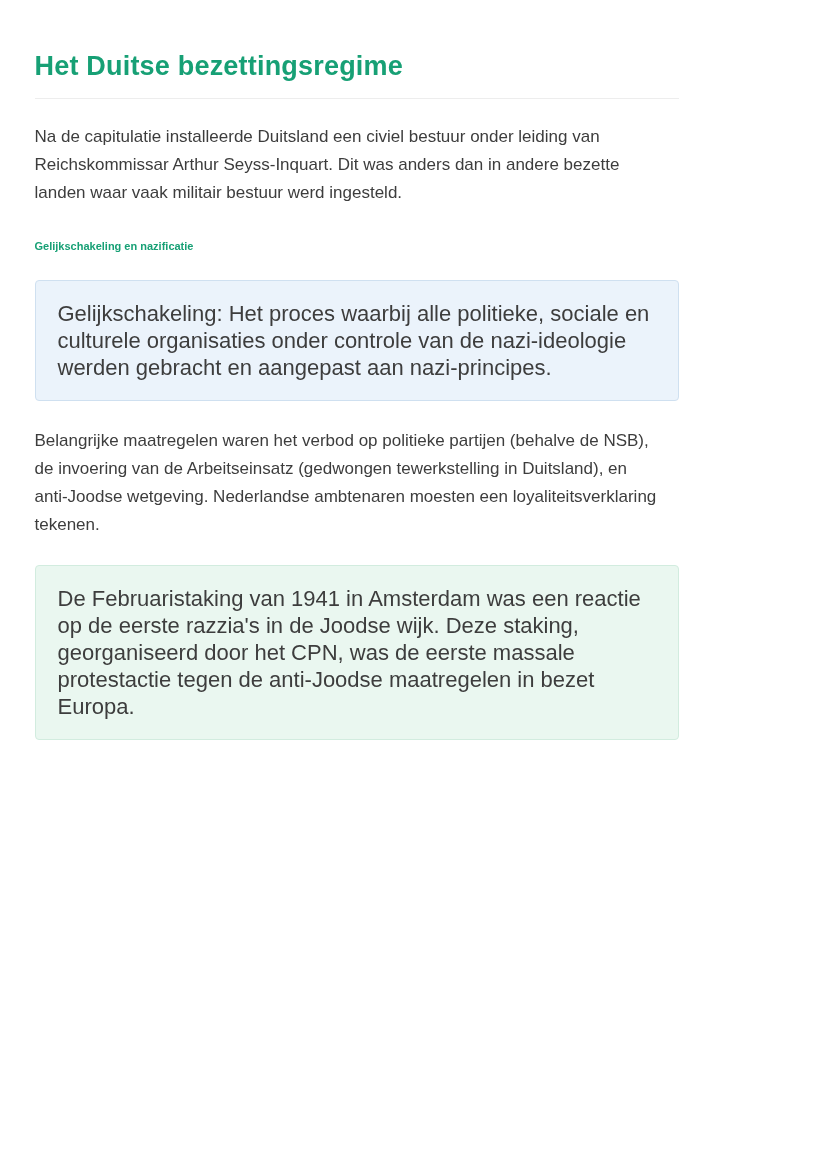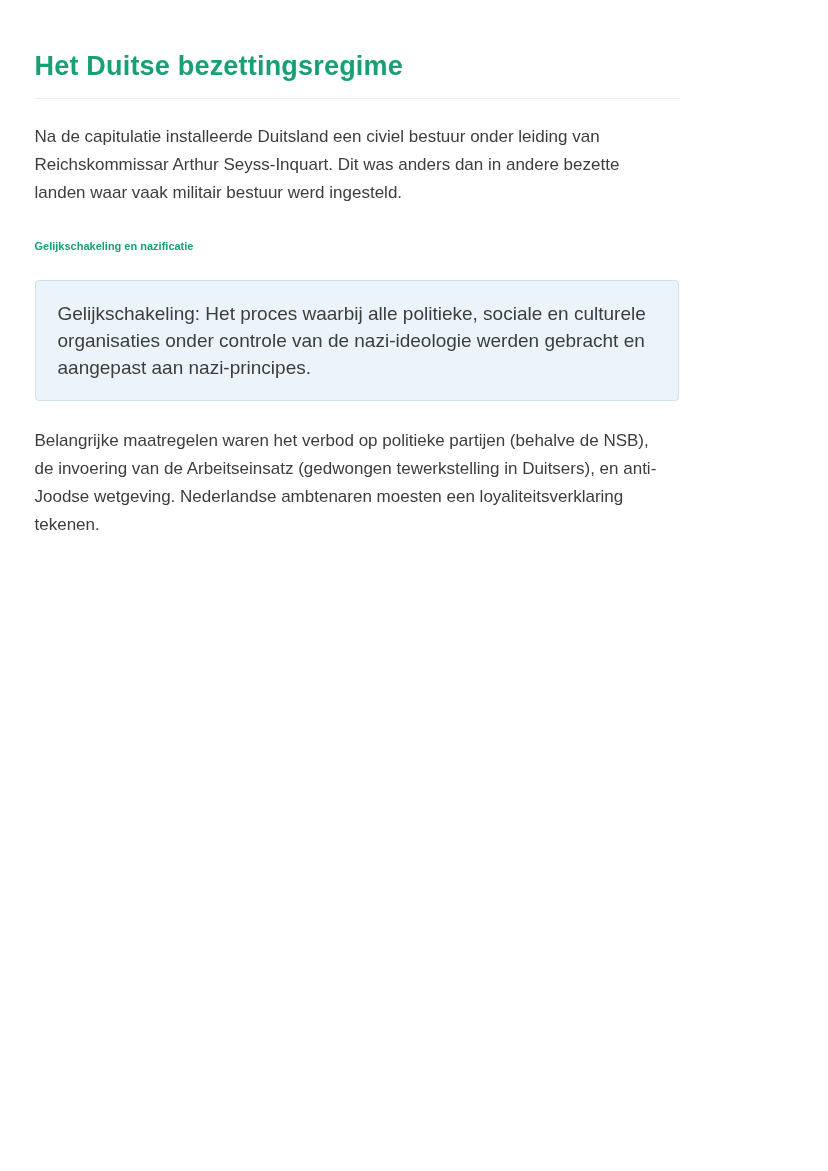--- a/index.html
+++ b/index.html
@@ -45,21 +45,21 @@
     font-size: 11px;
     line-height: 1.2;
     font-weight: 700;
     color: #17a075;
   }
   .info-box {
     box-sizing: border-box;
     border-radius: 4px;
     padding: 19px 22px;
     margin: 0 0 26px 0;
-    font-size: 19px;
+    font-size: 22px;
     line-height: 27px;
     color: #3d3d3d;
   }
   .info-box p { margin: 0; }
   .definition-box {
     background: #ebf3fb;
     border: 1px solid #cfe0f0;
   }
   .fact-box {
     background: #eaf7f0;
@@ -78,17 +78,20 @@
 
     <p class="body-text">Na de capitulatie installeerde Duitsland een civiel bestuur onder leiding van Reichskommissar Arthur Seyss-Inquart. Dit was anders dan in andere bezette landen waar vaak militair bestuur werd ingesteld.</p>
 
     <h2 class="section-heading">Gelijkschakeling en nazificatie</h2>
 
 
     <div class="info-box definition-box">
       <p>Gelijkschakeling: Het proces waarbij alle politieke, sociale en culturele organisaties onder controle van de nazi-ideologie werden gebracht en aangepast aan nazi-principes.</p>
     </div>
 
-    <p class="body-text">Belangrijke maatregelen waren het verbod op politieke partijen (behalve de NSB), de invoering van de Arbeitseinsatz (gedwongen tewerkstelling in Duitsers), en anti-Joodse wetgeving. Nederlandse ambtenaren moesten een loyaliteitsverklaring tekenen.</p>
+    <p class="body-text">Belangrijke maatregelen waren het verbod op politieke partijen (behalve de NSB), de invoering van de Arbeitseinsatz (gedwongen tewerkstelling in Duitsland), en anti-Joodse wetgeving. Nederlandse ambtenaren moesten een loyaliteitsverklaring tekenen.</p>
 
+    <div class="info-box fact-box">
+      <p>De Februaristaking van 1941 in Amsterdam was een reactie op de eerste razzia's in de Joodse wijk. Deze staking, georganiseerd door het CPN, was de eerste massale protestactie tegen de anti-Joodse maatregelen in bezet Europa.</p>
+    </div>
 
   </div>
 </div>
 
 </body></html>

